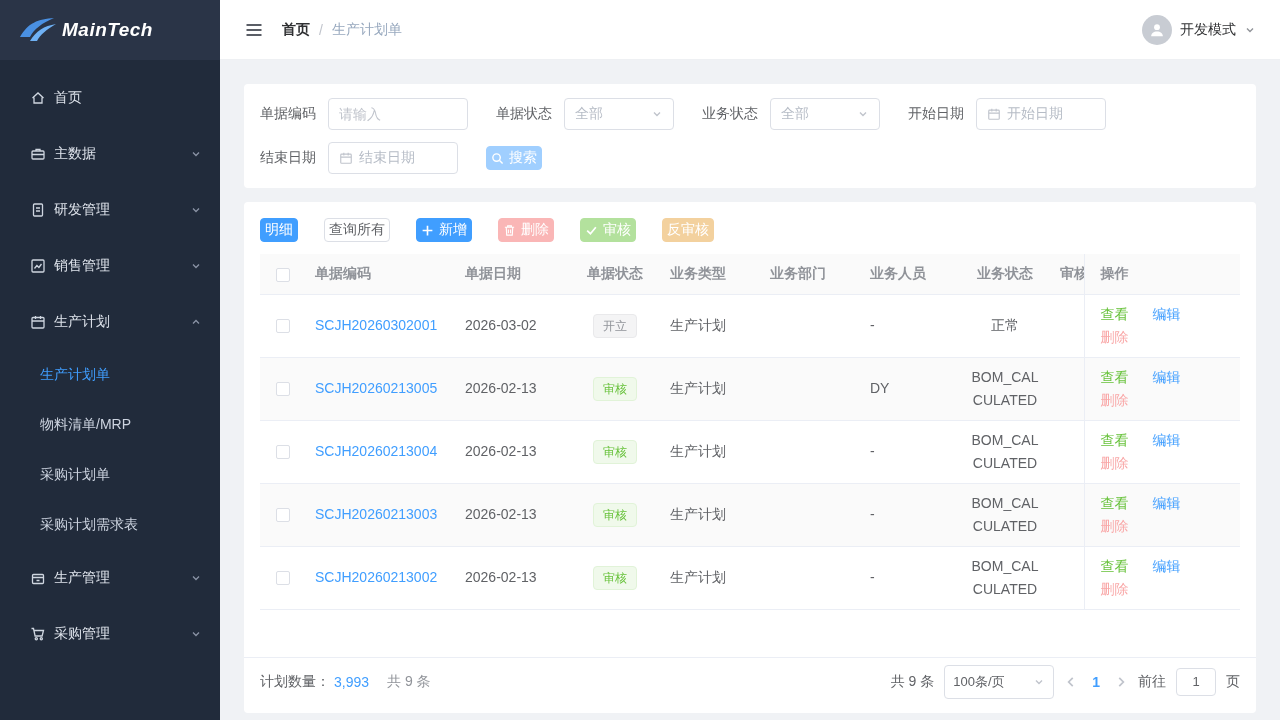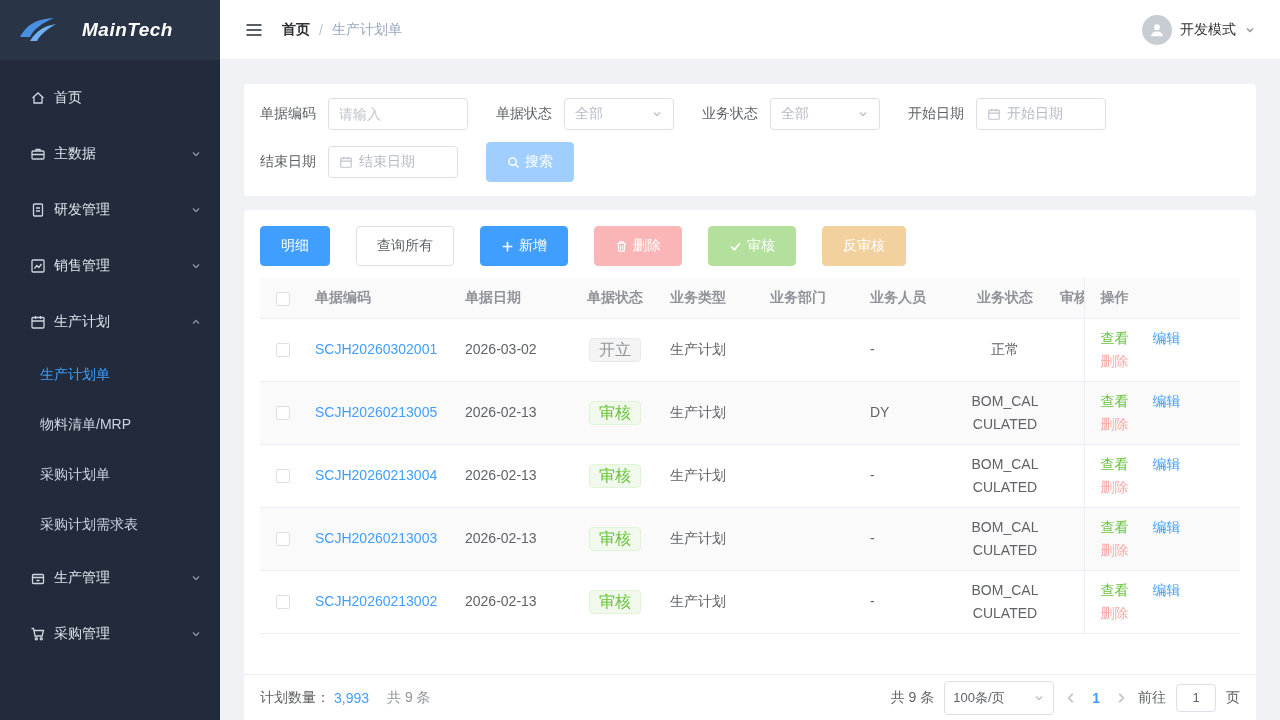--- a/index.html
+++ b/index.html
@@ -5,21 +5,21 @@
   * { margin:0; padding:0; box-sizing:border-box; }
   html,body { width:1280px; height:720px; overflow:hidden; }
   body {
     font-family:"Liberation Sans","DejaVu Sans",sans-serif;
     font-size:14px; color:#606266; background:#f0f2f5;
   }
   .app { display:flex; width:1280px; height:720px; }
 
   
   .sidebar { width:220px; height:720px; background:#212b3b; flex:0 0 220px; display:flex; flex-direction:column; }
-  .logo-area { height:60px; background:#2a3447; display:flex; align-items:center; padding:0 18px; gap:24px; }
+  .logo-area { height:60px; background:#2a3447; display:flex; align-items:center; padding:0 18px; gap:4px; }
   .logo-swoosh { width:40px; height:30px; }
   .logo-text { color:#ffffff; font-size:19px; font-weight:bold; font-style:italic; letter-spacing:.5px; }
   .nav { padding-top:10px; }
   .nav-item { height:56px; display:flex; align-items:center; padding:0 18px 0 30px; color:#dfe4ec; cursor:pointer; }
   .nav-item .mi { width:16px; height:16px; margin-right:8px; color:#cfd6e0; flex:0 0 16px; }
   .nav-item .nav-label { flex:1; font-size:14px; }
   .chev { width:12px; height:12px; color:#8a93a5; }
   .chev.up { transform:rotate(180deg); }
   .submenu { }
   .sub-item { height:50px; display:flex; align-items:center; padding-left:40px; color:#cdd4e0; font-size:14px; cursor:pointer; }
@@ -50,21 +50,21 @@
   .field-label { color:#606266; margin-right:12px; white-space:nowrap; }
   .ipt { height:32px; border:1px solid #dcdfe6; border-radius:4px; background:#fff; display:flex; align-items:center; padding:0 10px; }
   .ipt input { border:none; outline:none; width:100%; font-size:14px; color:#606266; font-family:inherit; }
   .ipt input::placeholder { color:#c0c4cc; }
   .w-input { width:140px; }
   .w-select { width:110px; justify-content:space-between; cursor:pointer; }
   .w-date { width:130px; gap:6px; cursor:pointer; }
   .ph { color:#b6bcc6; }
   .sel-chev { width:12px; height:12px; color:#c0c4cc; flex:0 0 12px; }
   .cal-icon { width:14px; height:14px; color:#c0c4cc; flex:0 0 14px; }
-  .btn { height:40px; border-radius:4px; border:1px solid transparent; display:inline-flex; align-items:center; justify-content:center; padding:0 20px; font-size:14px; cursor:pointer; gap:5px; font-family:inherit; }
+  .btn { height:24px; border-radius:4px; border:1px solid transparent; display:inline-flex; align-items:center; justify-content:center; padding:0 4px; font-size:14px; cursor:pointer; gap:5px; font-family:inherit; }
   .btn svg { width:13px; height:13px; }
   .btn-search { background:#a0cfff; color:#ffffff; border-color:#a0cfff; }
 
   
   .table-card { padding:16px 16px 0 16px; height:511px; display:flex; flex-direction:column; }
   .toolbar { display:flex; align-items:center; margin-bottom:12px; }
   .toolbar .btn { margin-right:26px; }
   .btn-primary { background:#409eff; border-color:#409eff; color:#fff; }
   .btn-plain { background:#fff; border-color:#dcdfe6; color:#606266; }
   .btn-danger-dis { background:#fab6b6; border-color:#fab6b6; color:#fff; cursor:not-allowed; }
@@ -75,21 +75,21 @@
   table { border-collapse:collapse; table-layout:fixed; width:980px; }
   th, td { border-bottom:1px solid #ebeef5; padding:8px 10px; font-size:14px; line-height:23px; text-align:left; overflow:hidden; }
   thead th { background:#fafafa; color:#909399; font-weight:bold; height:40px; padding:0 10px; white-space:nowrap; }
   tbody tr:nth-child(even) td { background:#fafafa; }
   tbody tr:nth-child(odd) td { background:#ffffff; }
   td { color:#606266; }
   .c-center { text-align:center; }
   .col-check { text-align:center; }
   .checkbox { display:inline-block; width:14px; height:14px; border:1px solid #dcdfe6; border-radius:2px; background:#fff; vertical-align:middle; cursor:pointer; }
   .code-link { color:#409eff; text-decoration:none; cursor:pointer; white-space:nowrap; display:block; overflow:hidden; }
-  .tag { display:inline-block; height:24px; line-height:22px; padding:0 9px; font-size:16px; border-radius:4px; border:1px solid; }
+  .tag { display:inline-block; height:24px; line-height:22px; padding:0 9px; font-size:12px; border-radius:4px; border:1px solid; }
   .tag-info { background:#f4f4f5; border-color:#e9e9eb; color:#909399; }
   .tag-success { background:#f0f9eb; border-color:#e1f3d8; color:#67c23a; }
   .col-audit { white-space:nowrap; padding-right:0; }
   th.col-op, td.col-op { border-left:1px solid #ebeef5; padding-left:16px; box-shadow:-4px 0 6px rgba(0,0,0,0.03); }
   .op { text-decoration:none; margin-right:20px; cursor:pointer; white-space:nowrap; }
   .op.view { color:#67c23a; }
   .op.edit { color:#409eff; }
   .op.del { color:#f9a7a7; }
   .bizstatus { word-break:break-all; }
 

